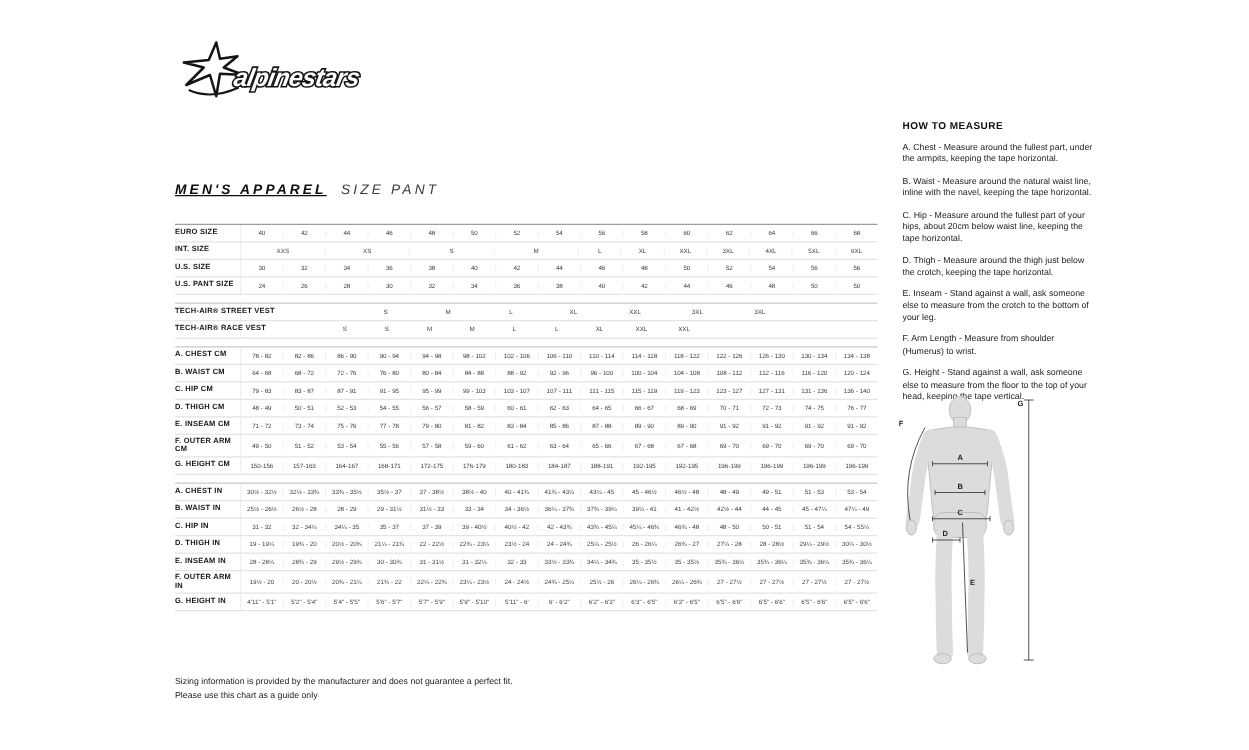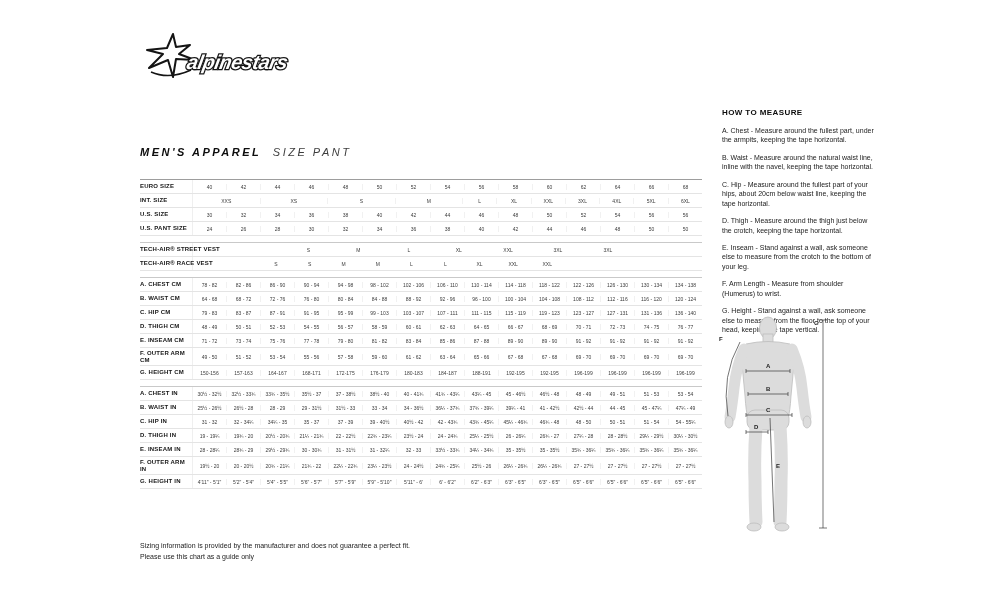--- a/index.html
+++ b/index.html
@@ -5,21 +5,21 @@
   html,body{margin:0;padding:0;background:#fff;}
   body{width:999px;height:600px;position:relative;overflow:hidden;
        font-family:"Liberation Sans", sans-serif;color:#111;}
 
   
   .logo{position:absolute;left:143px;top:30px;width:160px;height:58px;}
 
   
   .title{position:absolute;left:140px;top:146px;font-style:italic;font-size:11px;
          letter-spacing:2.5px;white-space:nowrap;}
-  .title .main{font-weight:bold;color:#0d0d0d;}
+  .title .main{font-weight:bold;color:#0d0d0d;text-decoration:underline;}
   .title .sub{font-weight:normal;color:#3d3d3d;margin-left:6px;}
 
   
   .chart{position:absolute;left:140px;top:179px;width:562px;}
   .tgroup{border-top:1px solid #c9c9c9;}
   #grp-sizes{border-top:1px solid #9d9d9d;}
   .tgroup + .tgroup{margin-top:6px;}
   .t-row{display:flex;align-items:center;height:13px;border-bottom:1px solid #e4e4e4;}
   .t-row.tall{height:17px;}
   .t-lab{width:52px;flex:none;font-size:6px;font-weight:bold;color:#141414;
@@ -28,21 +28,21 @@
            border-left:1px solid #efefef;}
   .t-cell{flex:1 0 0;text-align:center;font-size:5px;color:#3c3c3c;
           border-left:1px solid #f1f1f1;white-space:nowrap;overflow:visible;}
   .t-cell:first-child{border-left:none;}
   .vest .t-lab{white-space:nowrap;overflow:visible;z-index:2;}
   .t-float{position:absolute;top:50%;transform:translate(-50%,-50%);
            font-size:5px;color:#3c3c3c;}
 
   
   .measure{position:absolute;left:722px;top:96px;width:152px;}
-  .measure h3{margin:12px 0 9px 0;font-size:8px;letter-spacing:.4px;color:#0d0d0d;}
+  .measure h3{margin:0 0 9px 0;font-size:8px;letter-spacing:.4px;color:#0d0d0d;}
   .measure p{margin:0 0 8px 0;font-size:7px;line-height:1.35;color:#222;}
 
   
   .figure{position:absolute;left:708px;top:316px;}
 
   
   .footer{position:absolute;left:140px;top:541px;font-size:7px;color:#222;line-height:1.5;}
 </style>
 </head>
 <body>

